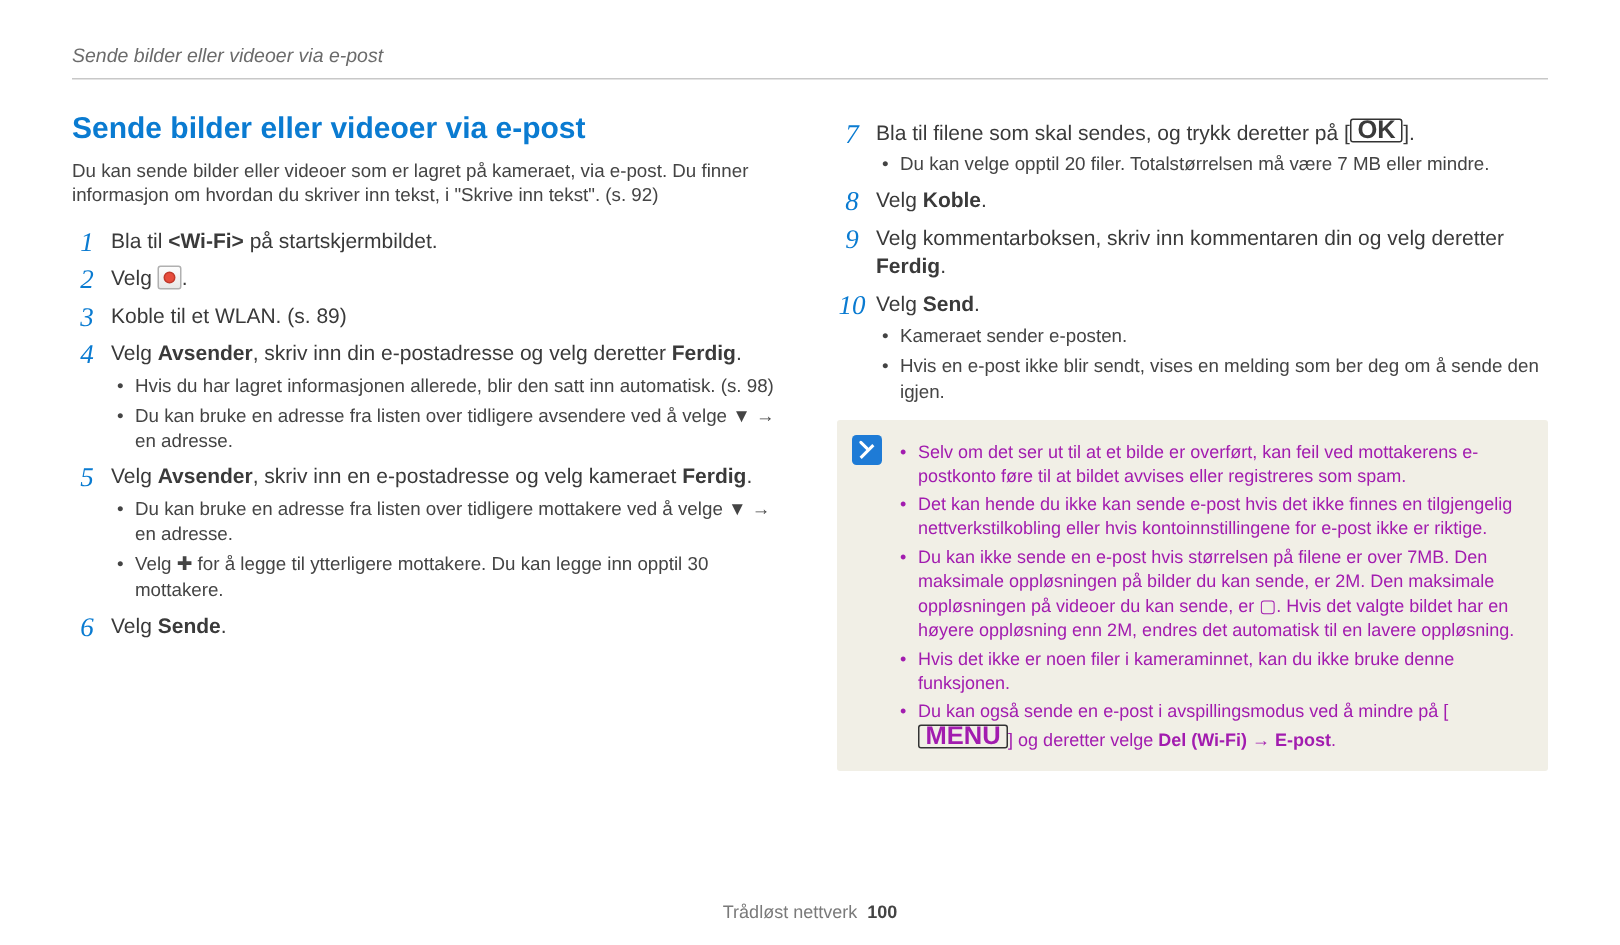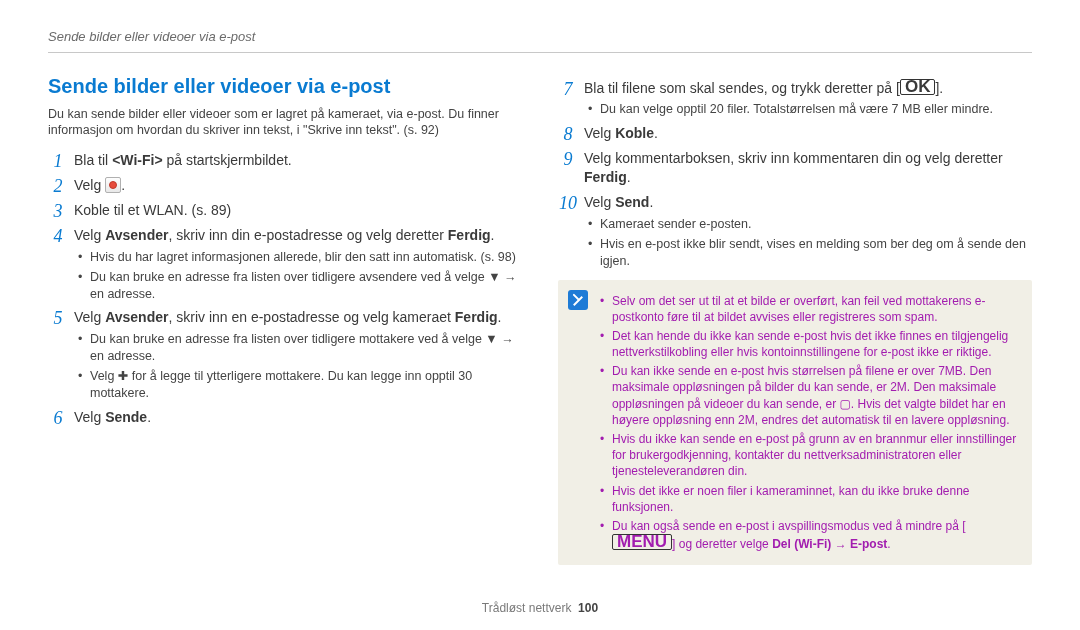--- a/index.html
+++ b/index.html
@@ -276,21 +276,20 @@
         </li>
 
       </ol>
 
       <div class="notebox">
         <span class="note-icon"></span>
         <ul>
           <li>Selv om det ser ut til at et bilde er overført, kan feil ved mottakerens e-postkonto føre til at bildet avvises eller registreres som spam.</li>
           <li>Det kan hende du ikke kan sende e-post hvis det ikke finnes en tilgjengelig nettverkstilkobling eller hvis kontoinnstillingene for e-post ikke er riktige.</li>
           <li>Du kan ikke sende en e-post hvis størrelsen på filene er over 7MB. Den maksimale oppløsningen på bilder du kan sende, er 2M. Den maksimale oppløsningen på videoer du kan sende, er ▢. Hvis det valgte bildet har en høyere oppløsning enn 2M, endres det automatisk til en lavere oppløsning.</li>
-          <li>Hvis du ikke kan sende en e-post på grunn av en brannmur eller innstillinger for brukergodkjenning, kontakter du nettverksadministratoren eller tjenesteleverandøren din.</li>
           <li>Hvis det ikke er noen filer i kameraminnet, kan du ikke bruke denne funksjonen.</li>
           <li>
             <span>Du kan også sende en e-post i avspillingsmodus ved å mindre på [</span><span class="key">MENU</span><span>] og deretter velge </span><span class="b">Del (Wi-Fi)</span><span> → </span><span class="b">E-post</span><span>.</span>
           </li>
         </ul>
       </div>
 
     </div>
   </div>
 

